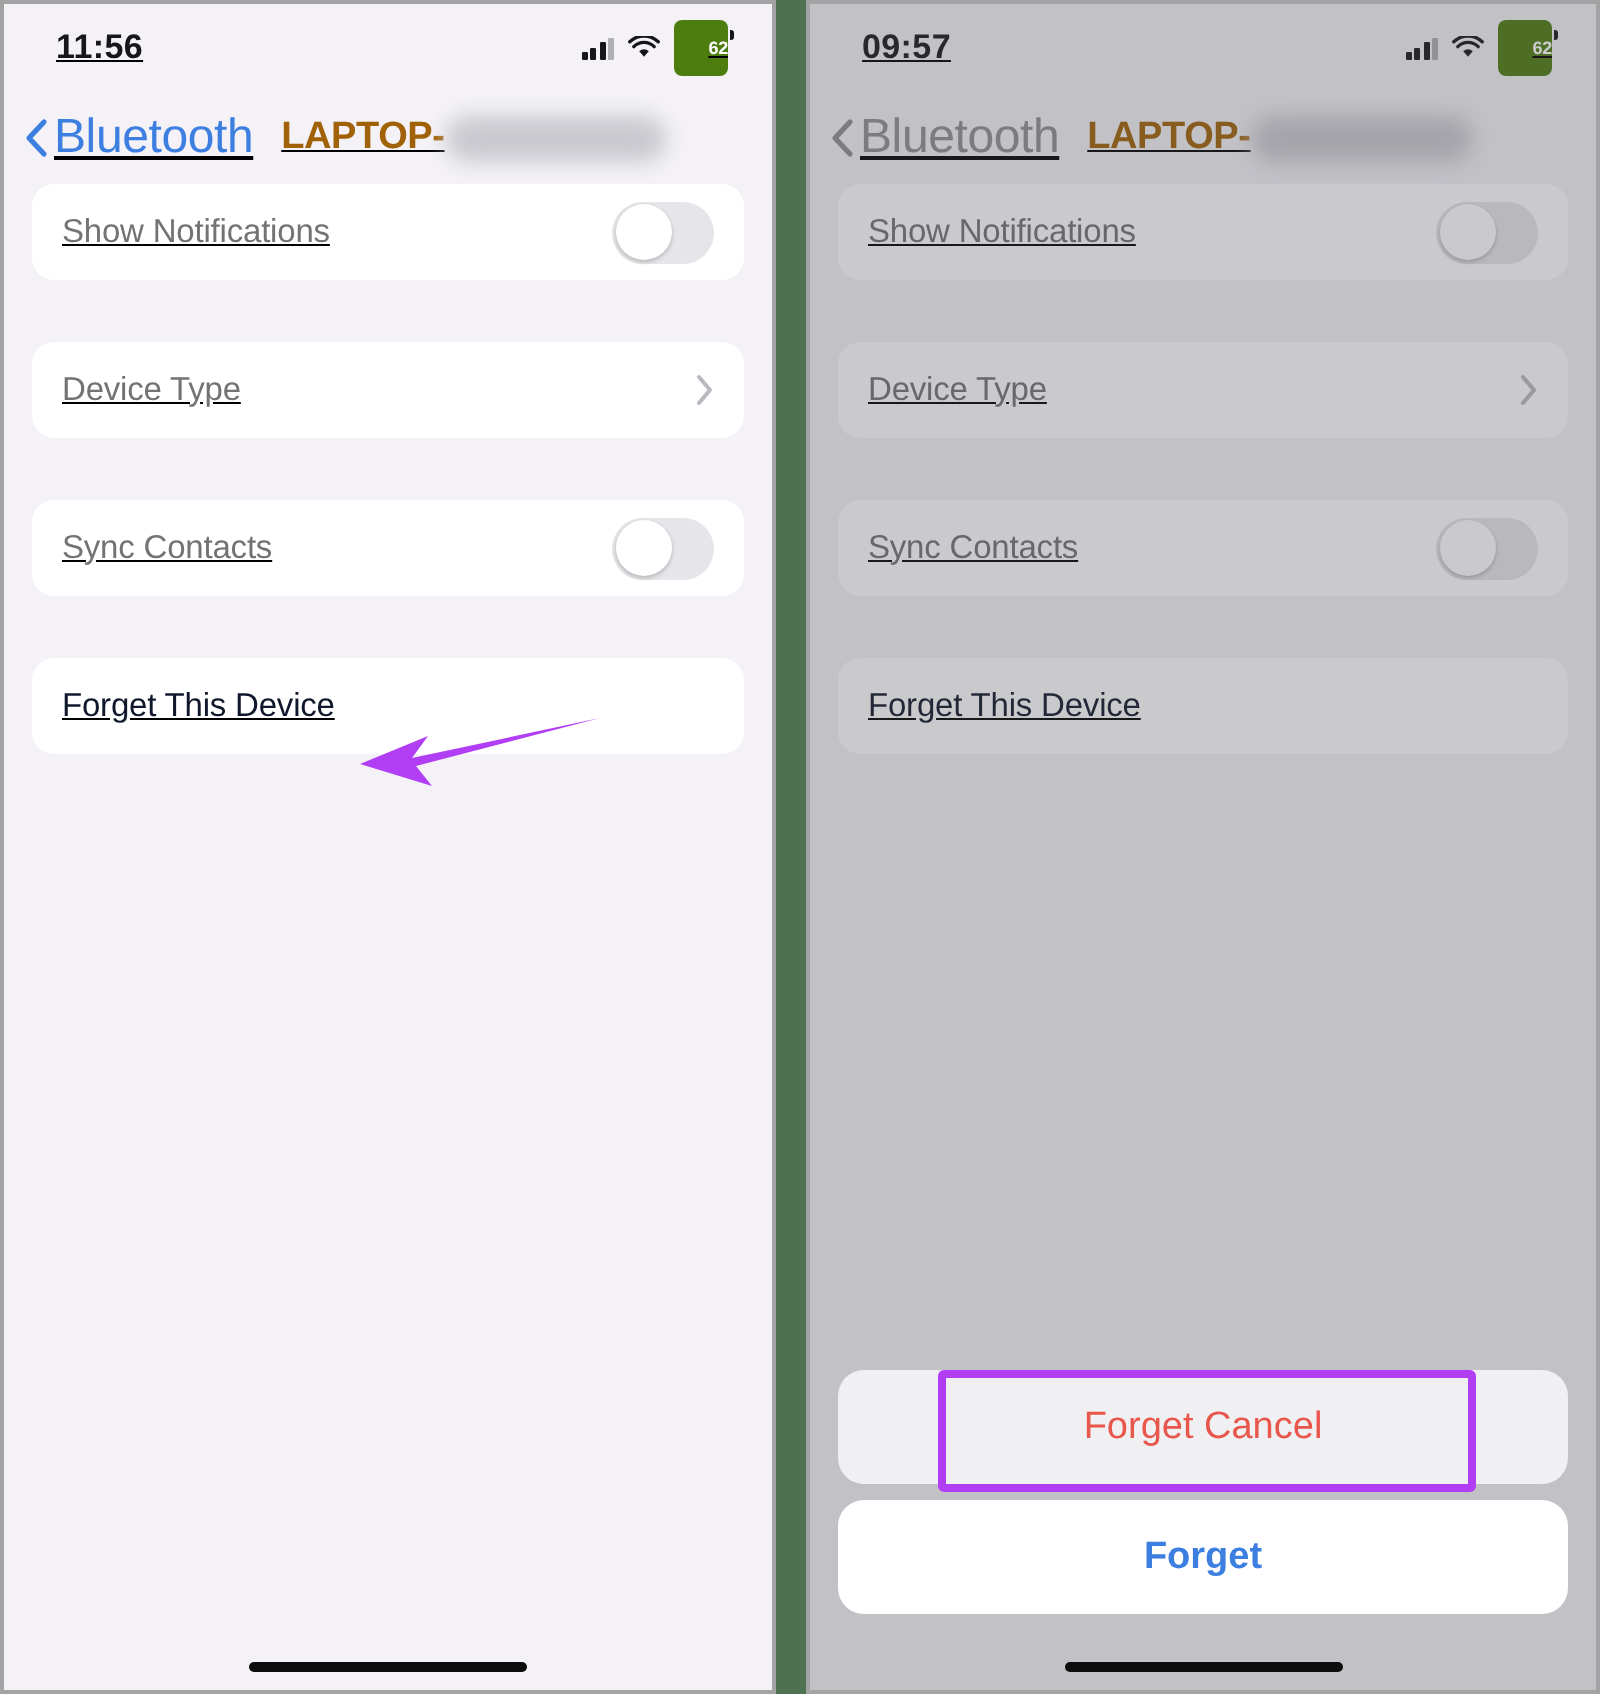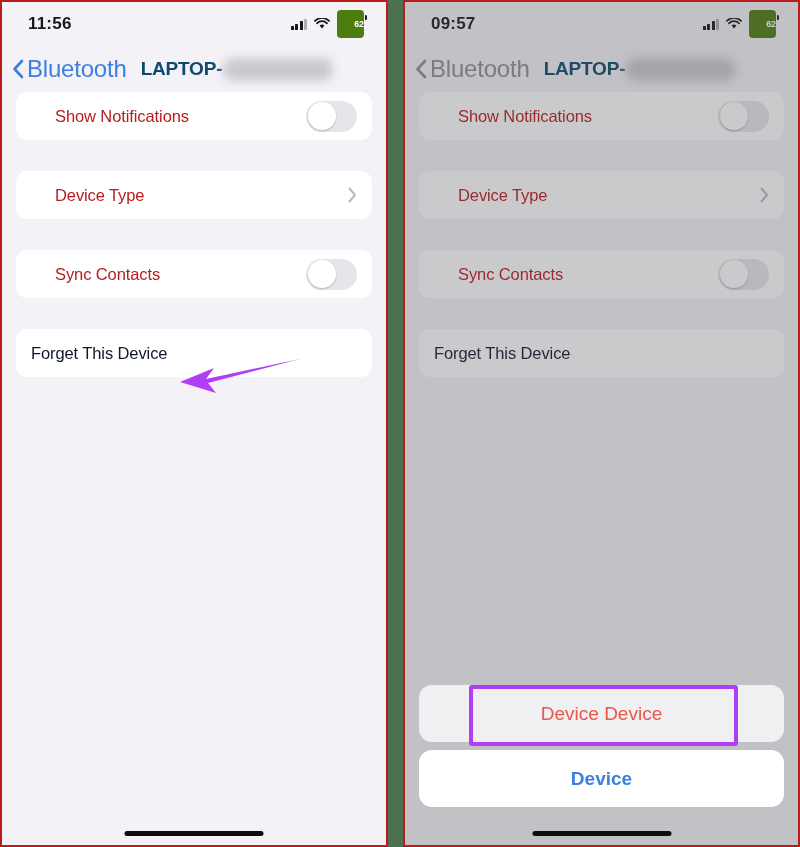--- a/index.html
+++ b/index.html
@@ -7,22 +7,23 @@
     width:800px; height:847px;
     background:#ffffff;
     font-family:"Liberation Sans", sans-serif;
     overflow:hidden;
   }
   #stage { position:relative; width:800px; height:847px; }
 
   
   .panel {
     position:absolute; top:0; height:847px;
-    border:2px solid #b91c1c;
+    border:2px solid #a3a3a3;
     overflow:hidden;
+    text-decoration:underline;
   }
   #panel-left  { left:0;   width:388px; background:#f4f2f7; }
   #panel-right { left:403px; width:397px; background:#f4f2f7; }
 
   
   #seam {
     position:absolute; top:0; left:388px; width:15px; height:847px;
     background:#4e7150;
   }
 
@@ -65,42 +66,42 @@
   
   .navbar {
     position:relative; height:46px;
     display:flex; align-items:center; padding-left:10px;
   }
   .back { display:flex; align-items:center; gap:3px; cursor:pointer; }
   .back-chev { width:12px; height:20px; }
   .back-label { font-size:24px; color:#3d7fe0; letter-spacing:-.2px; }
   .nav-title {
     display:flex; align-items:center;
-    font-size:19px; font-weight:700; color:#0c4a6e;
+    font-size:19px; font-weight:700; color:#a16207;
     margin-left:14px; letter-spacing:-.2px;
   }
   .redact {
     width:110px; height:23px; margin-left:1px; border-radius:11px;
     background:#c9c9cf;
     filter:blur(5px);
   }
 
   
   #panel-right .back-label { color:#8e8e93; }
   #panel-right .back-chev path { stroke:#8e8e93; }
 
   
   .list { padding:0 14px; }
   .row {
     position:relative;
     height:48px; background:#ffffff; border-radius:11px;
     display:flex; align-items:center; justify-content:space-between;
     padding:0 15px; margin-bottom:31px;
   }
-  .row-label { font-size:16.5px; color:#b91c1c; letter-spacing:-.1px;margin-left:24px; }
+  .row-label { font-size:16.5px; color:#737373; letter-spacing:-.1px; }
   .row-link  { font-size:16.5px; color:#0f172a; letter-spacing:-.1px; }
 
   .toggle {
     width:51px; height:31px; border-radius:16px;
     background:#e6e6ea; position:relative; flex:none; cursor:pointer;
   }
   .toggle .knob {
     position:absolute; top:1.5px; left:1.5px;
     width:28px; height:28px; border-radius:50%;
     background:#ffffff; box-shadow:0 1px 2px rgba(0,0,0,.22);
@@ -296,23 +297,23 @@
       <div class="row">
         <span class="row-link">Forget This Device</span>
       </div>
 
     </div>
 
     <div id="scrim"></div>
 
     <div class="sheet">
       <div class="sheet-group">
-        <div class="sheet-btn destructive">Device Device</div>
-      </div>
-      <div class="sheet-cancel">Device</div>
+        <div class="sheet-btn destructive">Forget Cancel</div>
+      </div>
+      <div class="sheet-cancel">Forget</div>
     </div>
 
     <div id="fd-highlight" style="left: 64px; top: 683px; width: 269px; height: 61px;"></div>
 
     <div class="home-ind"></div>
   </div>
 
 </div>
 
 </body></html>

